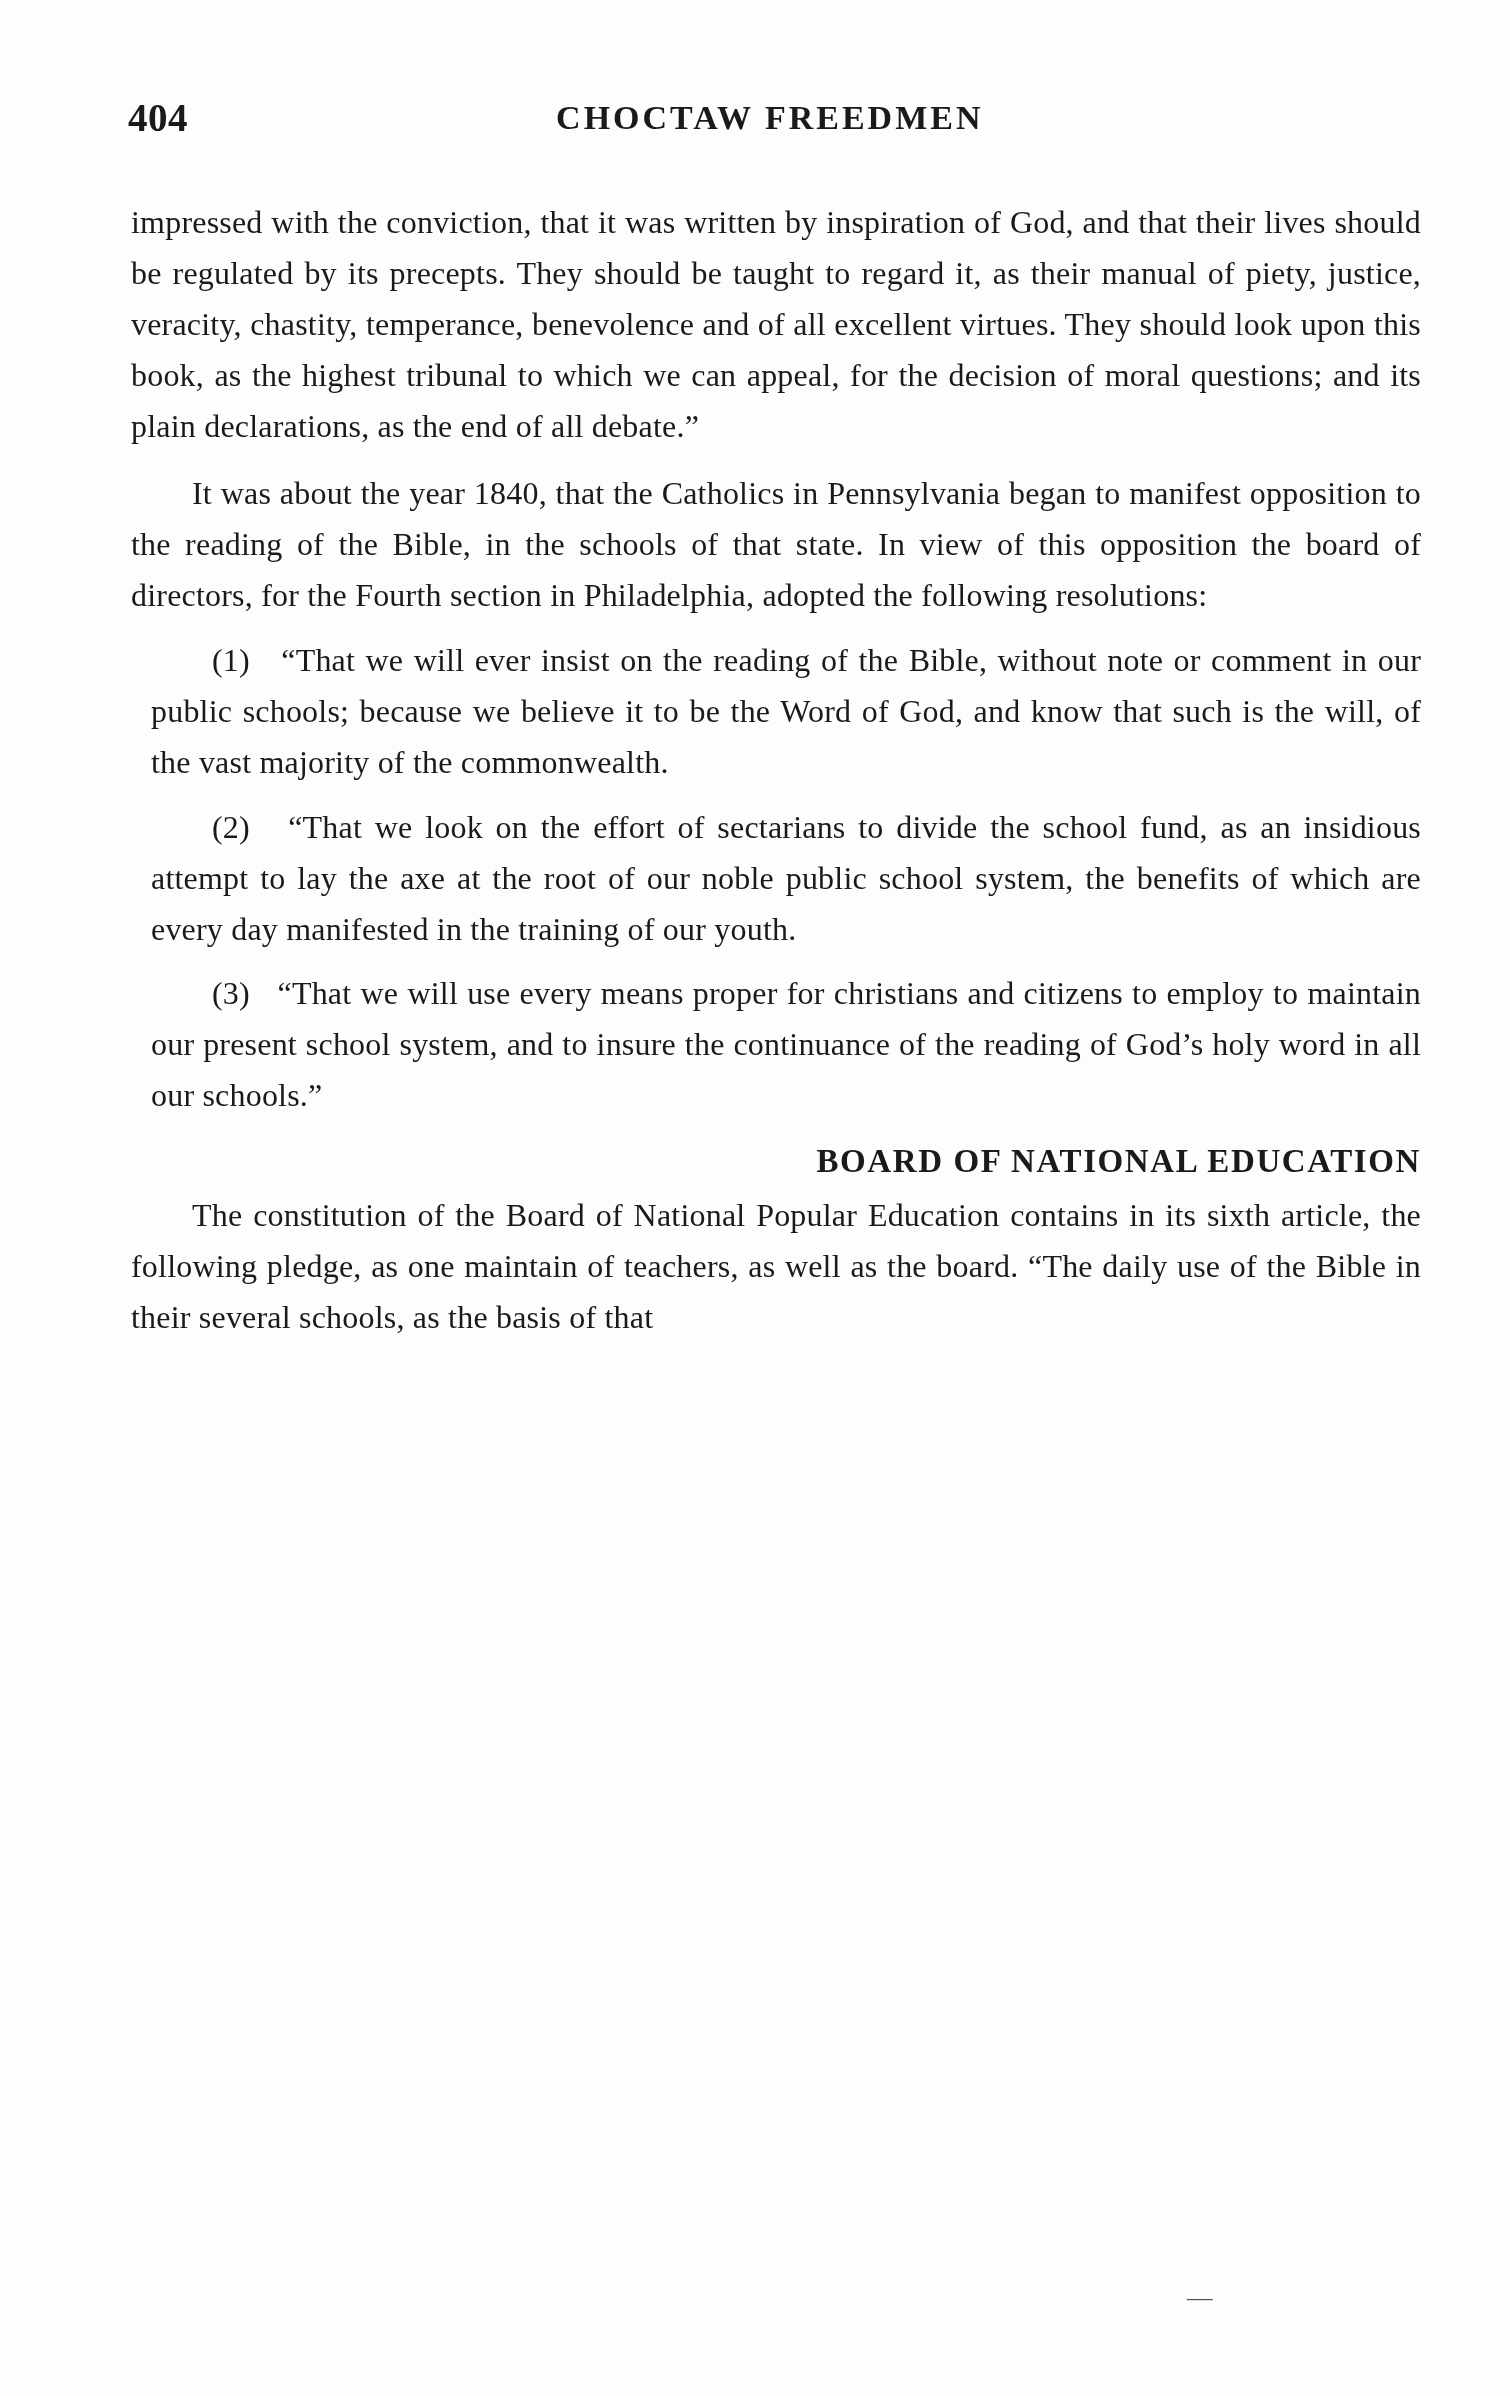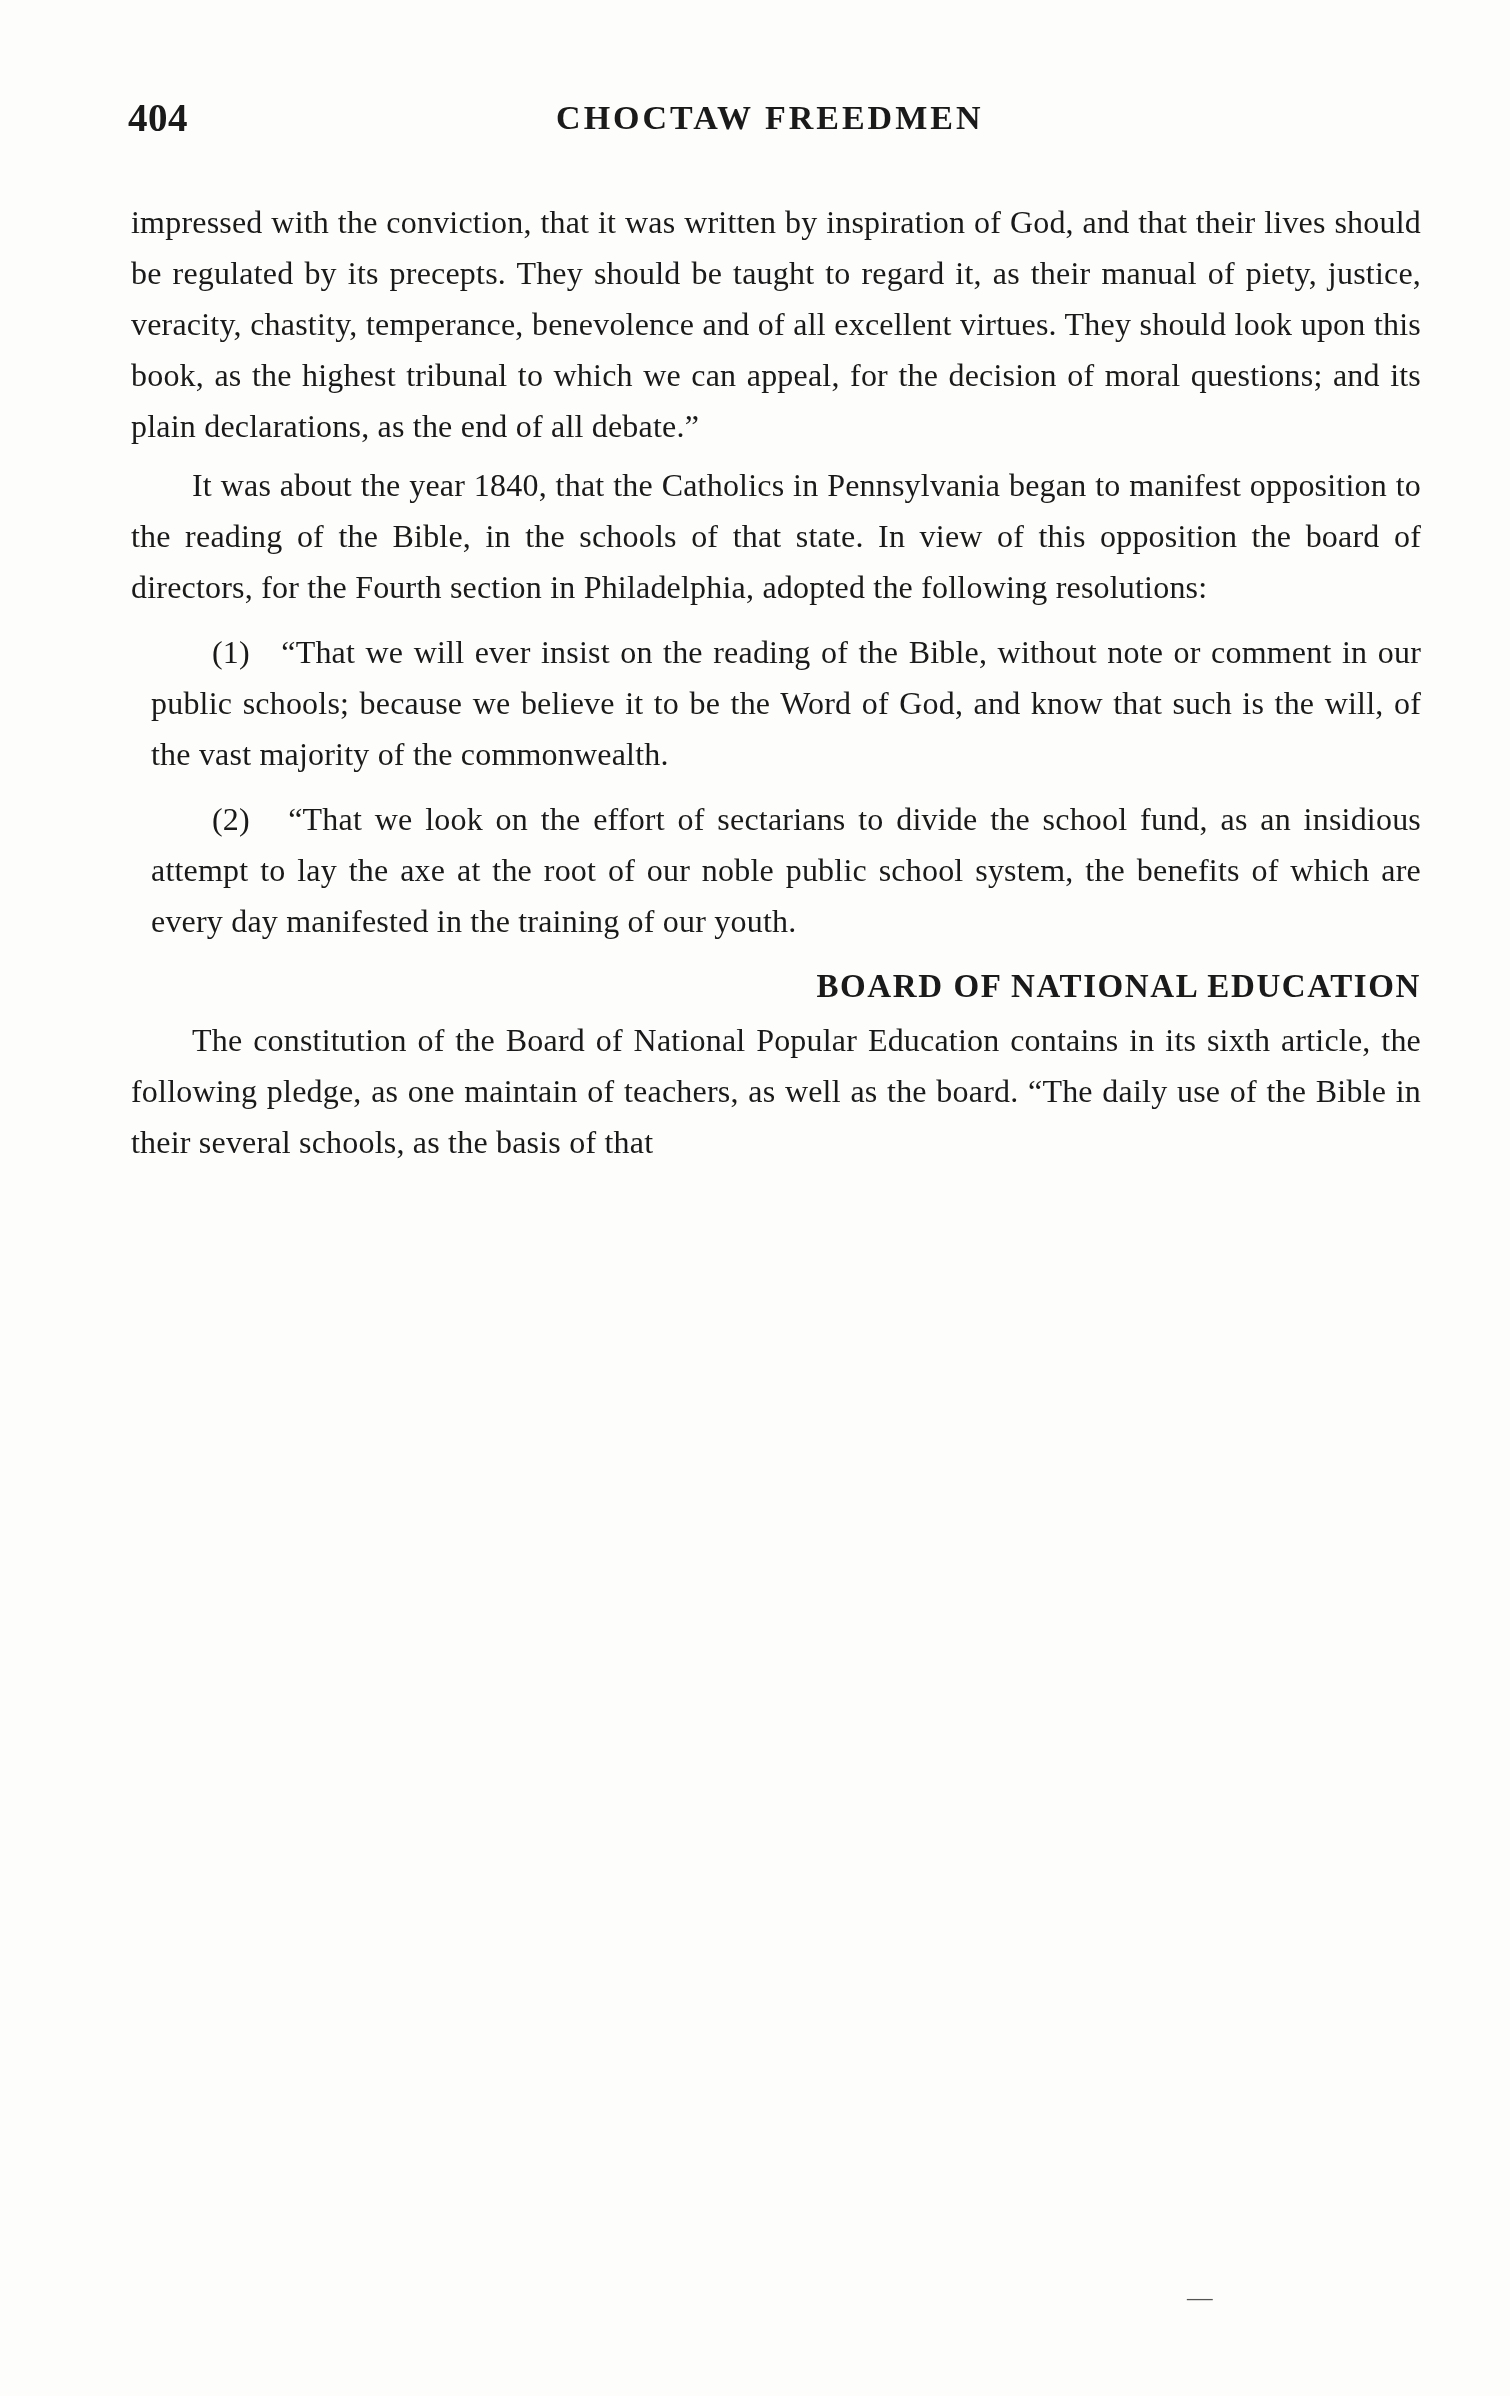--- a/index.html
+++ b/index.html
@@ -65,21 +65,21 @@
   }
   p.indent {
     text-indent: 61px;
   }
   p.numbered {
     text-indent: 61px;
     margin-top: 13.8px;
     margin-left: 20px;
   }
   p.tight {
-    margin-bottom: 8px;
+    margin-bottom: 16px;
   }
   .section-title {
     margin: 21.7px 0 9.9px 0;
     font-size: 33px;
     font-weight: bold;
     text-align: right;
     letter-spacing: 1.6px;
   }
   .numlabel {
     font-weight: normal;
@@ -105,20 +105,21 @@
   <div class="body">
 
     <p class="tight">impressed with the conviction, that it was written by inspiration of God, and that their lives should be regulated by its precepts.  They should be taught to regard it, as their manual of piety, justice, veracity, chastity, temperance, benevolence and of all excellent virtues.  They should look upon this book, as the highest tribunal to which we can appeal, for the decision of moral questions; and its plain declarations, as the end of all debate.”</p>
 
     <p class="indent">It was about the year 1840, that  the  Catholics  in Pennsylvania began to manifest opposition to the reading of the Bible, in the schools of that state.  In view of this opposition the board of directors, for the Fourth section in Philadelphia, adopted the following resolutions:</p>
 
     <p class="numbered"><span class="numlabel">(1)</span>&nbsp;&nbsp; <span>“That we will ever insist on the reading of the Bible, without note or comment in our public schools; because we believe it to be the Word of God, and know that such is the will, of the vast majority of the commonwealth.</span></p>
 
     <p class="numbered"><span class="numlabel">(2)</span>&nbsp;&nbsp; <span>“That we look on the effort of sectarians to divide the school fund, as an insidious attempt to lay the axe at the root of our noble public school system, the benefits of which are every day manifested in the training of our youth.</span></p>
 
+    <p class="numbered"><span class="numlabel">(3)</span>&nbsp;&nbsp; <span>“That we will use every means proper for christians and citizens to employ to maintain our present school system, and to insure the continuance of the reading of God’s holy word in all our schools.”</span></p>
 
     <div class="section-title">BOARD OF NATIONAL EDUCATION</div>
 
     <p class="indent">The constitution of the Board of National Popular Education contains in its sixth article, the following pledge, as one maintain of teachers, as well as the board.  “The daily use of the Bible in their several schools, as the basis of that</p>
 
   </div>
 
   <div class="bottom-mark">—</div>
 
 </div>

